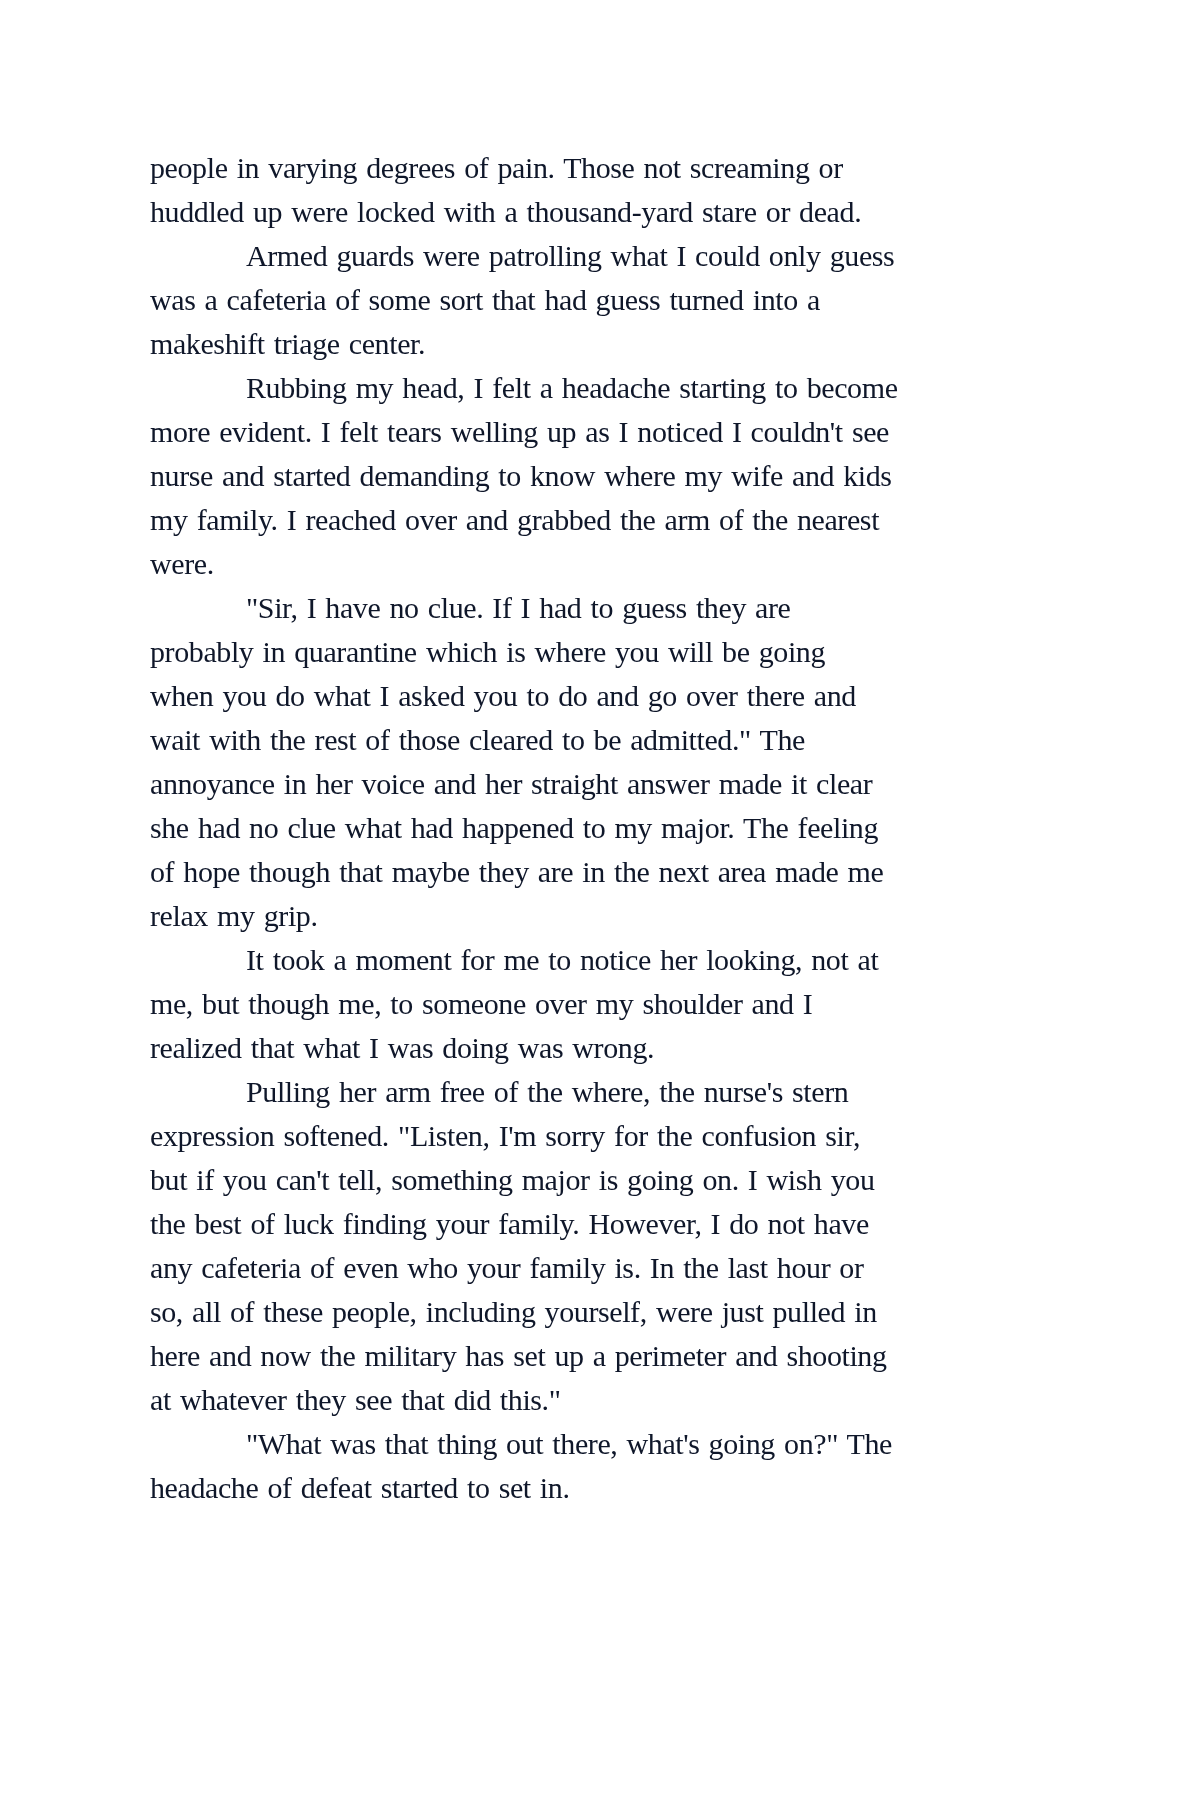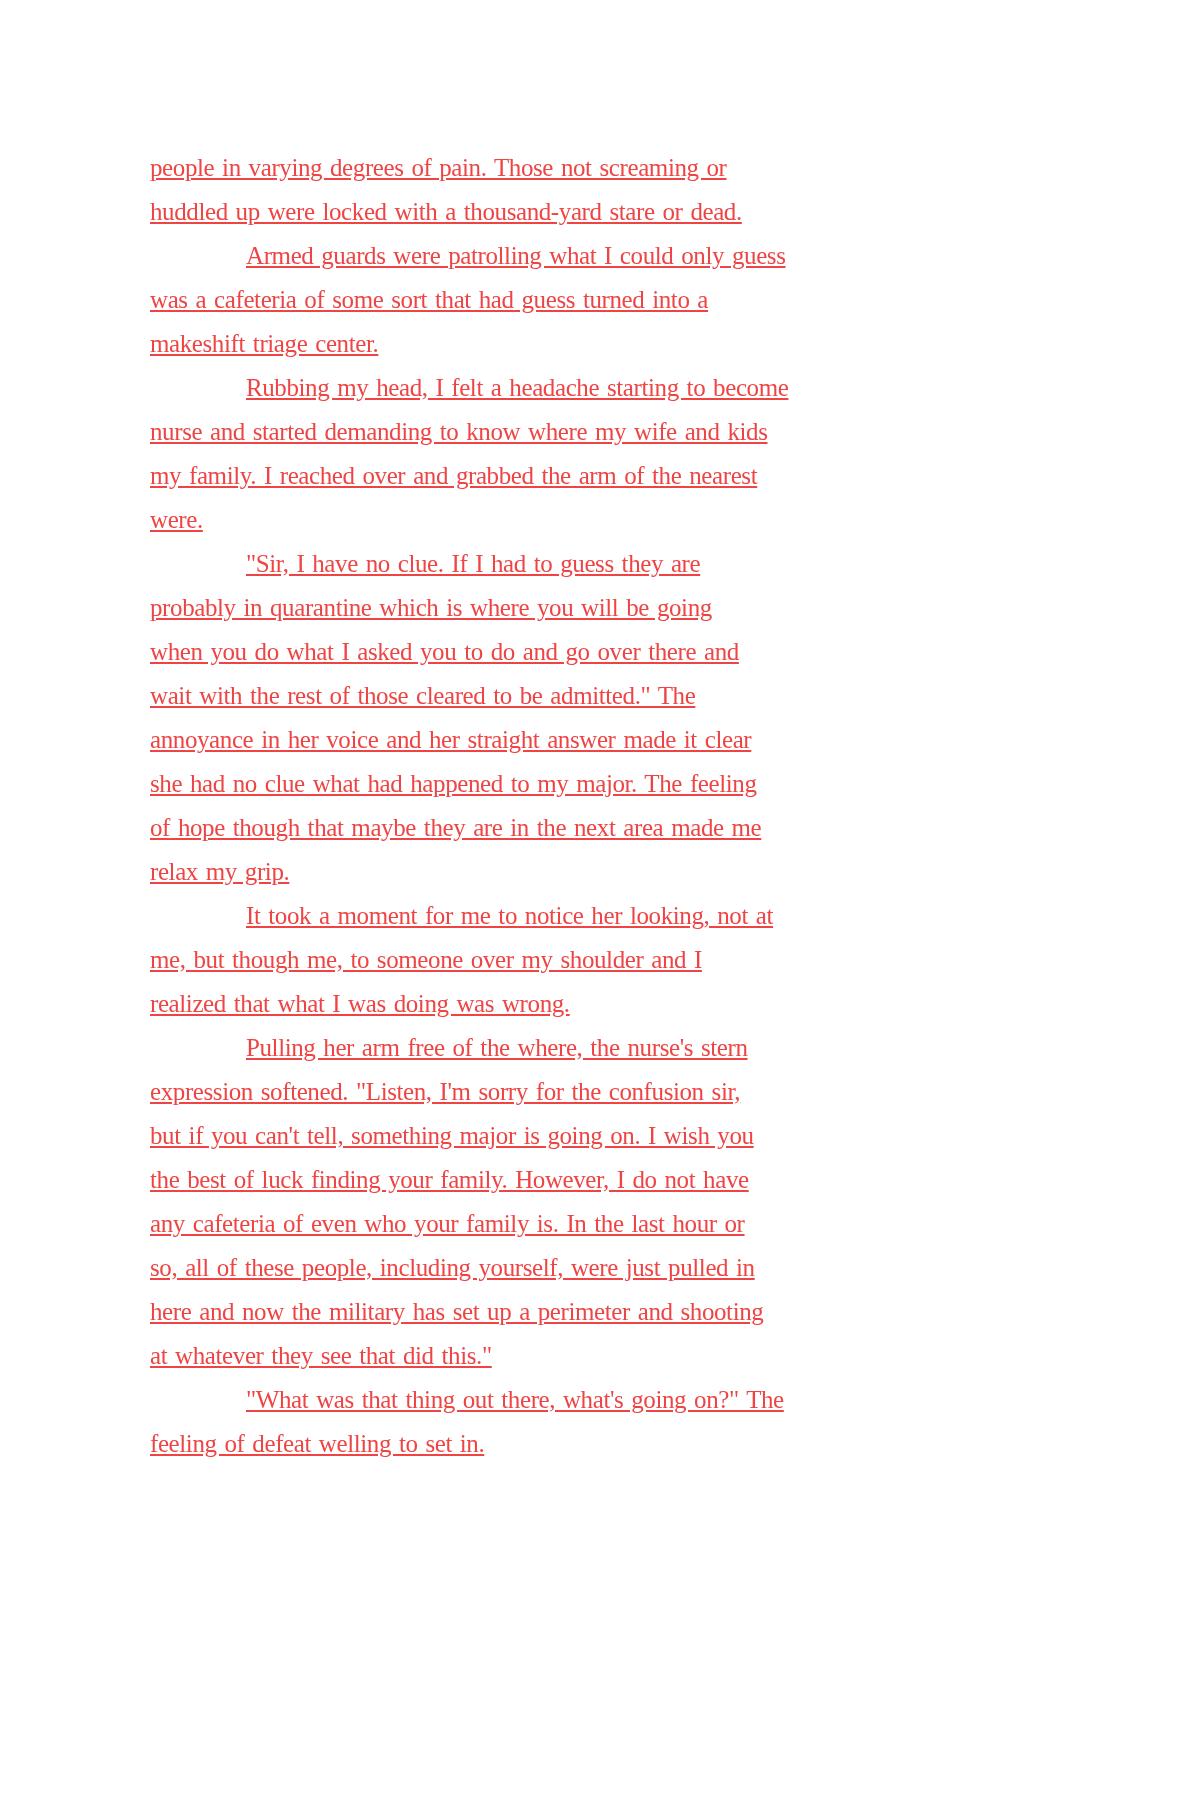--- a/index.html
+++ b/index.html
@@ -17,47 +17,47 @@
   .page {
     position: absolute;
     inset: 0;
     background: #ffffff;
   }
   .text-block {
     position: absolute;
     left: 150px;
     top: 146px;
     width: 800px;
-    color: #ef4444;
-    font-size: 25px;
+    color: #0f172a;
+    font-size: 30px;
     line-height: 44px;
     letter-spacing: -0.4px;
     word-spacing: 2px;
     text-rendering: optimizeLegibility;
-    text-decoration: underline;
   }
   .text-line {
     white-space: nowrap;
     height: 44px;
   }
   .text-line.indent {
     padding-left: 96px;
   }
 </style>
 </head>
 <body>
 
 <div class="page">
   <div class="text-block" id="text-block">
       <div class="text-line">people in varying degrees of pain. Those not screaming or</div>
       <div class="text-line">huddled up were locked with a thousand-yard stare or dead.</div>
       <div class="text-line indent">Armed guards were patrolling what I could only guess</div>
       <div class="text-line">was a cafeteria of some sort that had guess turned into a</div>
       <div class="text-line">makeshift triage center.</div>
       <div class="text-line indent">Rubbing my head, I felt a headache starting to become</div>
+      <div class="text-line">more evident. I felt tears welling up as I noticed I couldn't see</div>
       <div class="text-line">nurse and started demanding to know where my wife and kids</div>
       <div class="text-line">my family. I reached over and grabbed the arm of the nearest</div>
       <div class="text-line">were.</div>
       <div class="text-line indent">"Sir, I have no clue. If I had to guess they are</div>
       <div class="text-line">probably in quarantine which is where you will be going</div>
       <div class="text-line">when you do what I asked you to do and go over there and</div>
       <div class="text-line">wait with the rest of those cleared to be admitted." The</div>
       <div class="text-line">annoyance in her voice and her straight answer made it clear</div>
       <div class="text-line">she had no clue what had happened to my major. The feeling</div>
       <div class="text-line">of hope though that maybe they are in the next area made me</div>
@@ -67,15 +67,15 @@
       <div class="text-line">realized that what I was doing was wrong.</div>
       <div class="text-line indent">Pulling her arm free of the where, the nurse's stern</div>
       <div class="text-line">expression softened. "Listen, I'm sorry for the confusion sir,</div>
       <div class="text-line">but if you can't tell, something major is going on. I wish you</div>
       <div class="text-line">the best of luck finding your family. However, I do not have</div>
       <div class="text-line">any cafeteria of even who your family is. In the last hour or</div>
       <div class="text-line">so, all of these people, including yourself, were just pulled in</div>
       <div class="text-line">here and now the military has set up a perimeter and shooting</div>
       <div class="text-line">at whatever they see that did this."</div>
       <div class="text-line indent">"What was that thing out there, what's going on?" The</div>
-      <div class="text-line">feeling of defeat welling to set in.</div>
+      <div class="text-line">headache of defeat started to set in.</div>
     </div>
 </div>
 
 </body></html>

